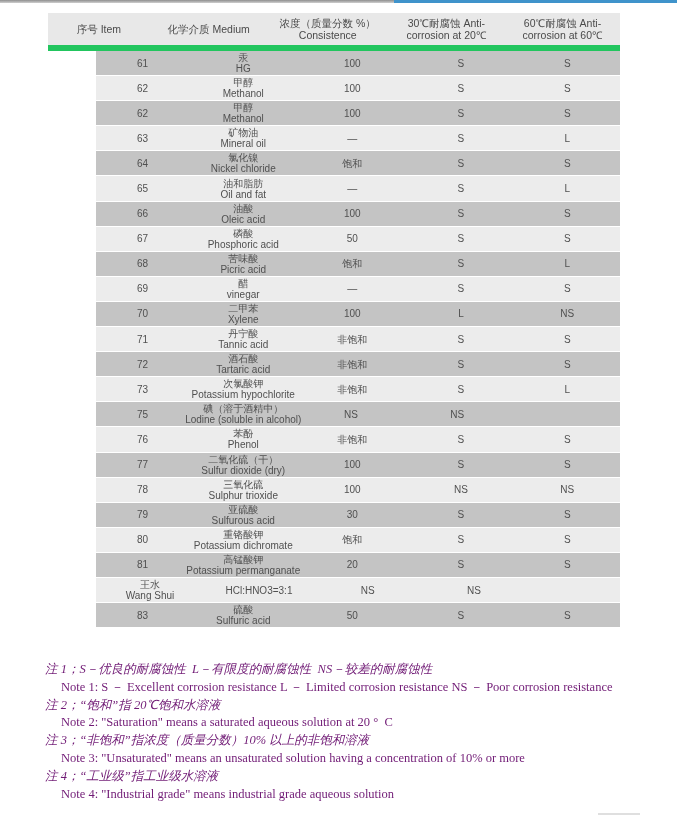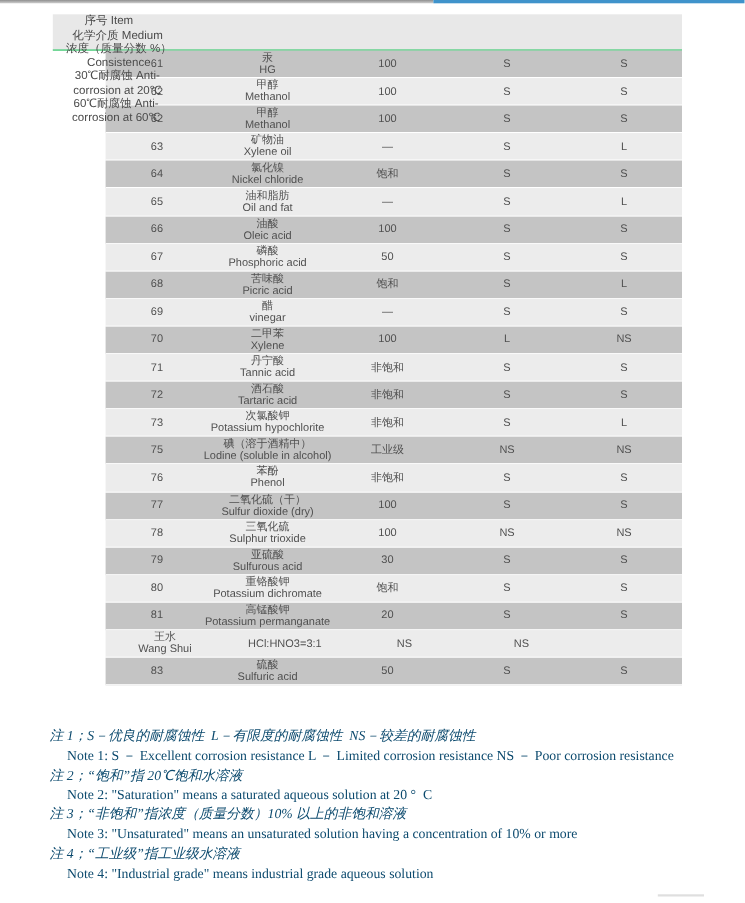--- a/index.html
+++ b/index.html
@@ -14,22 +14,21 @@
   }
   .top-rule-blue {
     position:absolute; top:0; left:394px; width:283px; height:3px;
     background:#3f93cb;
   }
   .table {
     position:absolute; left:48px; top:13px; width:572px;
   }
   .thead {
     display:flex; background:#e8e8e8; height:32px;
-    border-bottom:1px solid #22c55e;
-    flex-direction:column;
+    border-bottom:6px solid #22c55e;
   }
   .thead .cell {
     display:flex; flex-direction:column; justify-content:center; align-items:center;
     font-size:10.5px; line-height:12.5px; color:#4a4a4a; text-align:center;
     white-space:nowrap;
   }
   .trow {
     display:flex; height:24.1px; border-bottom:1px solid #ffffff;
     font-size:10px; color:#505050;margin-left:48px;
   }
@@ -37,21 +36,21 @@
   .trow:nth-child(even) { background:#ececec; }
   .trow .cell {
     display:flex; flex-direction:column; justify-content:center; align-items:center;
     text-align:center; line-height:11px; white-space:nowrap;
   }
   .c1 { width:17.8%; } .c2 { width:20.6%; } .c3 { width:21%; }
   .c4 { width:20.5%; } .c5 { width:20.1%; }
   .notes {
     position:absolute; left:45px; top:661px;
     font-family:"Liberation Serif", serif;
-    font-size:12.5px; line-height:17.8px; color:#0c4a6e;
+    font-size:12.5px; line-height:17.8px; color:#701a75;
     white-space:pre;
   }
   .note-cn { font-style:italic; }
   .note-en { font-style:normal;margin-left:16px; }
   .bottom-rule {
     position:absolute; left:598px; top:813px; width:42px; height:2px;
     background:#dfdfdf;
   }
 </style>
 </head>
@@ -111,21 +110,21 @@
             <div>Methanol</div>
           </div>
           <div class="cell c3">100</div>
           <div class="cell c4">S</div>
           <div class="cell c5">S</div>
         </div>
         <div class="trow">
           <div class="cell c1">63</div>
           <div class="cell c2">
             <div>矿物油</div>
-            <div>Xylene oil</div>
+            <div>Mineral oil</div>
           </div>
           <div class="cell c3">—</div>
           <div class="cell c4">S</div>
           <div class="cell c5">L</div>
         </div>
         <div class="trow">
           <div class="cell c1">64</div>
           <div class="cell c2">
             <div>氯化镍</div>
             <div>Nickel chloride</div>
@@ -223,21 +222,20 @@
           <div class="cell c3">非饱和</div>
           <div class="cell c4">S</div>
           <div class="cell c5">L</div>
         </div>
         <div class="trow">
           <div class="cell c1">75</div>
           <div class="cell c2">
             <div>碘（溶于酒精中）</div>
             <div>Lodine (soluble in alcohol)</div>
           </div>
-          <div class="cell c3">工业级</div>
           <div class="cell c4">NS</div>
           <div class="cell c5">NS</div>
         </div>
         <div class="trow">
           <div class="cell c1">76</div>
           <div class="cell c2">
             <div>苯酚</div>
             <div>Phenol</div>
           </div>
           <div class="cell c3">非饱和</div>

